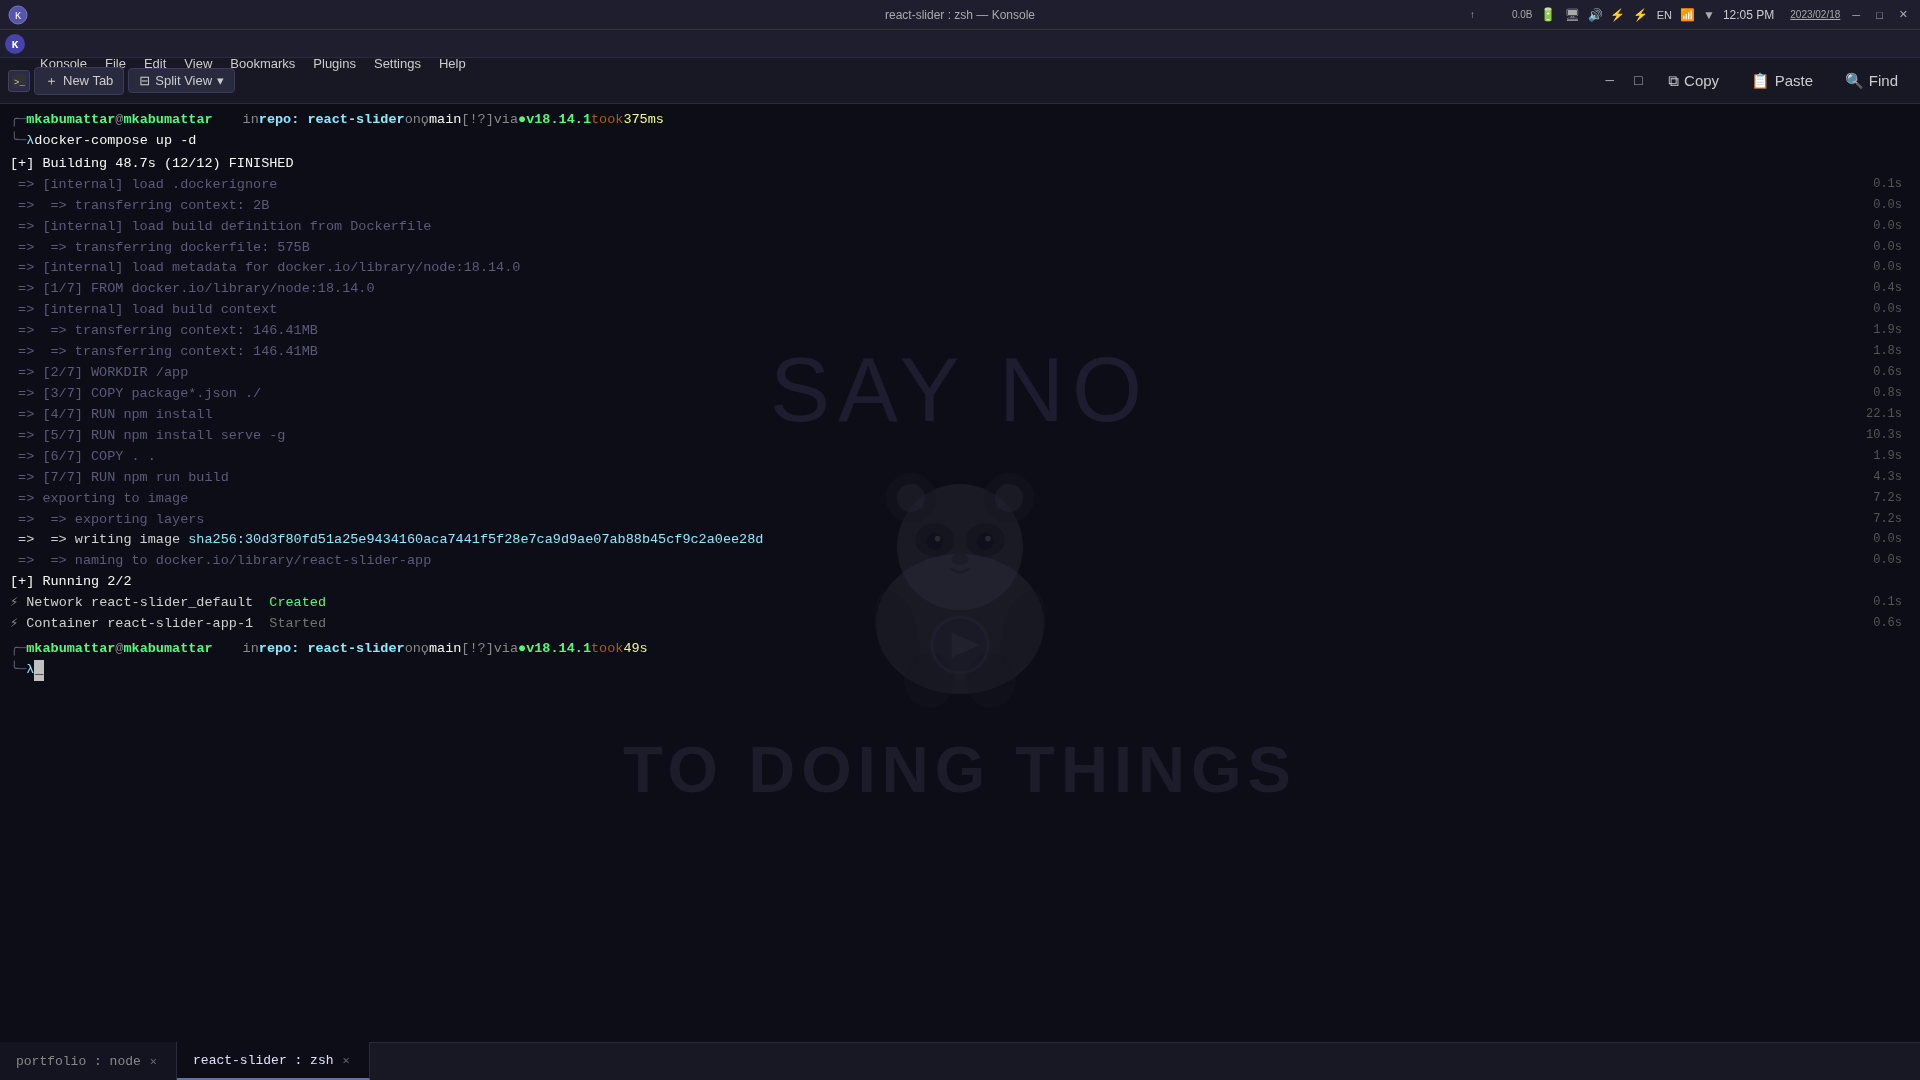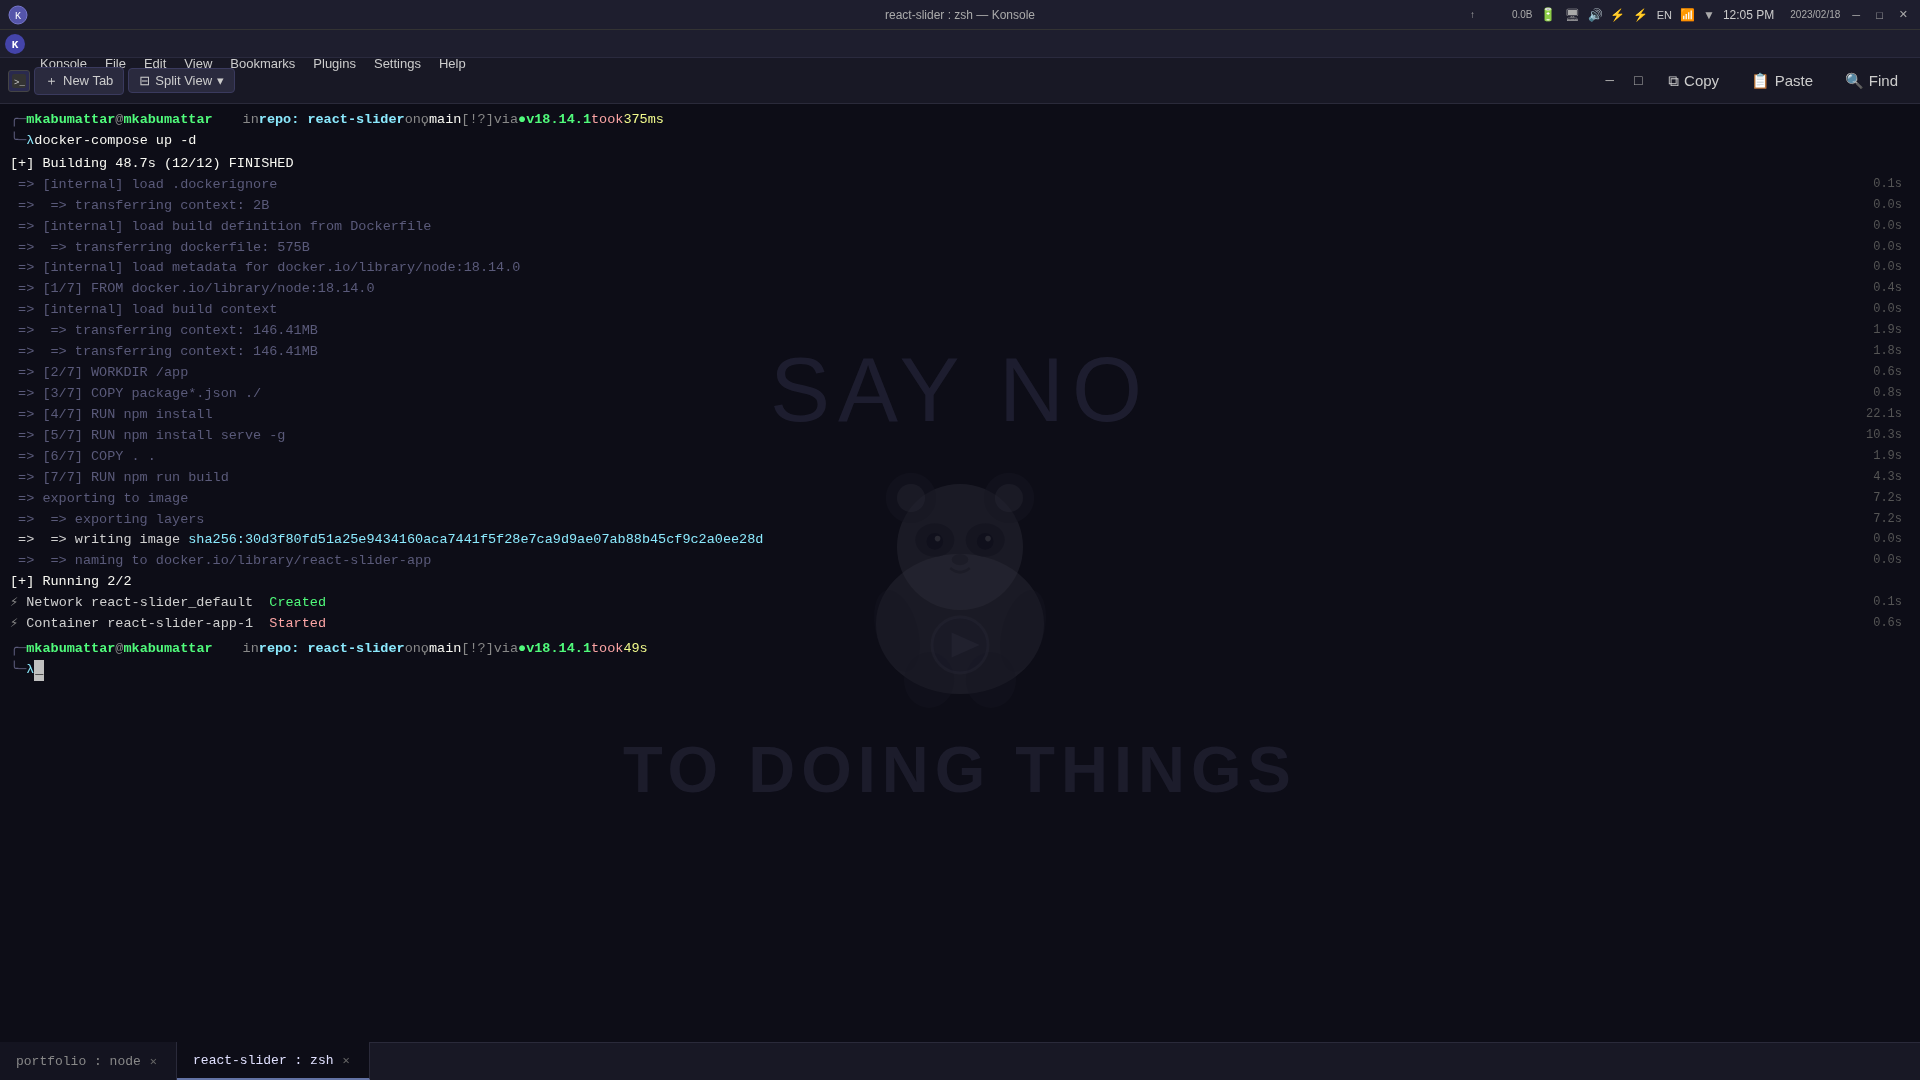--- a/index.html
+++ b/index.html
@@ -170,21 +170,21 @@
     .prompt-user { color: #50fa7b; font-weight: bold; }
     .prompt-at { color: #888; }
     .prompt-host { color: #50fa7b; font-weight: bold; }
     .prompt-in { color: #888; margin-left: 30px; }
     .prompt-repo { color: #8be9fd; font-weight: bold; }
     .prompt-on { color: #888; }
     .prompt-git-icon { color: #888; }
     .prompt-status { color: #888; }
     .prompt-via { color: #888; }
     .prompt-node-ver { color: #50fa7b; font-weight: bold; }
-    .prompt-took { color: #fca5a5; }
+    .prompt-took { color: #a16207; }
 
     .term-line { white-space: pre; display: flex; justify-content: space-between; }
     .term-line-text { flex: 1; }
     .term-line-time { color: #555; font-size: 12px; min-width: 50px; text-align: right; padding-right: 8px; }
 
     
     #tabbar {
       height: 38px;
       background: #181825;
       display: flex;
@@ -237,21 +237,21 @@
     <span style="font-size:13px;">🔋</span>
     <span style="font-size:12px;">🖥</span>
     <span style="font-size:12px;">🔊</span>
     <span style="font-size:12px;">⚡</span>
     <span style="font-size:12px;">⚡</span>
     <span style="font-size:11px;color:#ccc;">EN</span>
     <span style="font-size:12px;">📶</span>
     <span style="font-size:12px;">▼</span>
     <span style="font-size:12px;color:#ccc;">12:05 PM</span>
     <br>
-    <span style="font-size:10px;color:#aaa;">2023/02/18</span>
+    <span style="font-size:10px;color:#aaa;text-decoration:underline;">2023/02/18</span>
     <span style="cursor:pointer;padding:0 4px;">─</span>
     <span style="cursor:pointer;padding:0 4px;">□</span>
     <span style="cursor:pointer;padding:0 4px;">✕</span>
   </div>
 </div>
 
 <div id="menubar">
   <svg width="22" height="22" viewBox="0 0 22 22" style="margin-right:4px;">
     <circle cx="11" cy="11" r="10" fill="#4444aa"></circle>
     <text x="11" y="15" text-anchor="middle" font-size="11" fill="white" font-weight="bold">K</text>
@@ -448,21 +448,21 @@
     </div>
     <div class="term-line">
       <span class="term-line-text c-white">[+] Running 2/2</span>
       <span class="term-line-time"></span>
     </div>
     <div class="term-line">
       <span class="term-line-text"><span style="color:#888;">⚡</span> Network react-slider_default  <span style="color:#50fa7b;">Created</span></span>
       <span class="term-line-time">0.1s</span>
     </div>
     <div class="term-line">
-      <span class="term-line-text"><span style="color:#888;">⚡</span> Container react-slider-app-1  <span style="color:#fca5a5;">Started</span></span>
+      <span class="term-line-text"><span style="color:#888;">⚡</span> Container react-slider-app-1  <span style="color:#737373;">Started</span></span>
       <span class="term-line-time">0.6s</span>
     </div>
 
     <div style="margin-top:4px;">
       <div class="prompt-line">
         <span class="prompt-bracket">╭─</span>
         <span class="prompt-user">mkabumattar</span>
           <span class="prompt-at">@</span>
           <span class="prompt-host">mkabumattar</span>
         <span class="prompt-in"> in </span>

